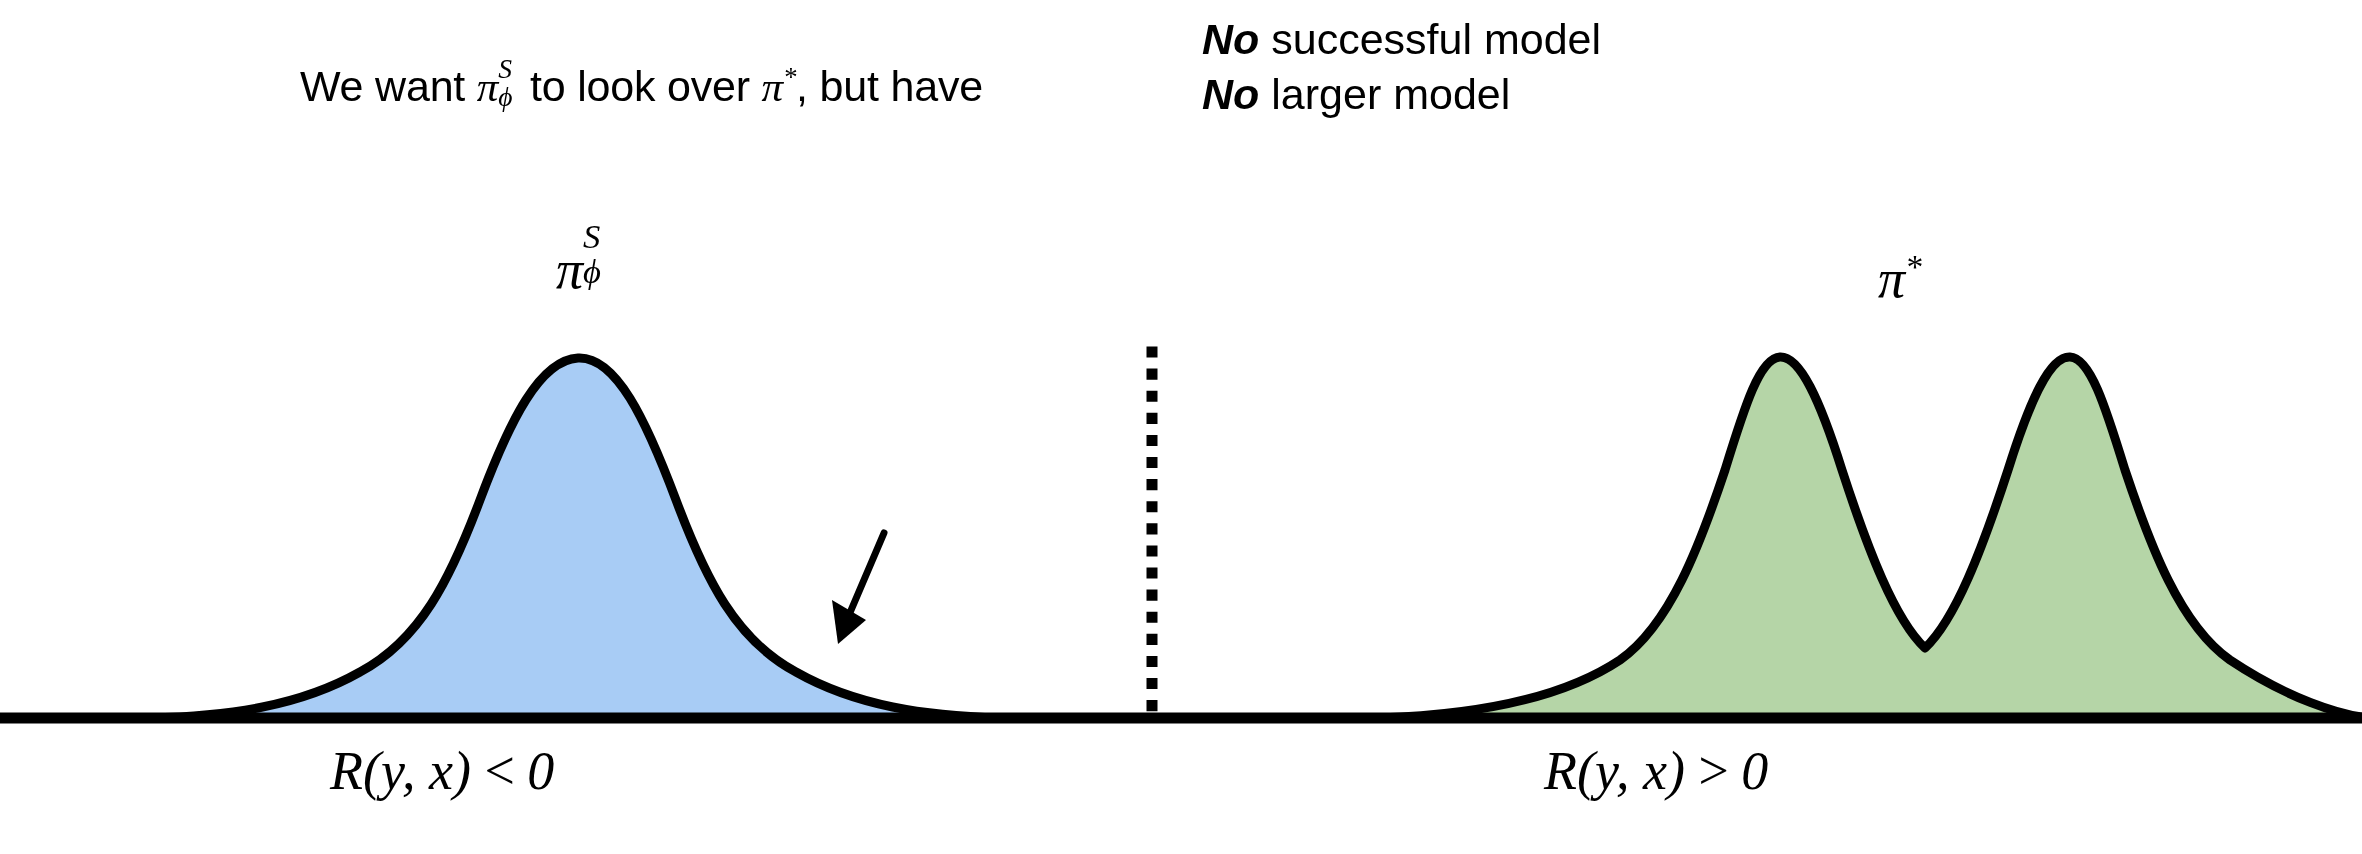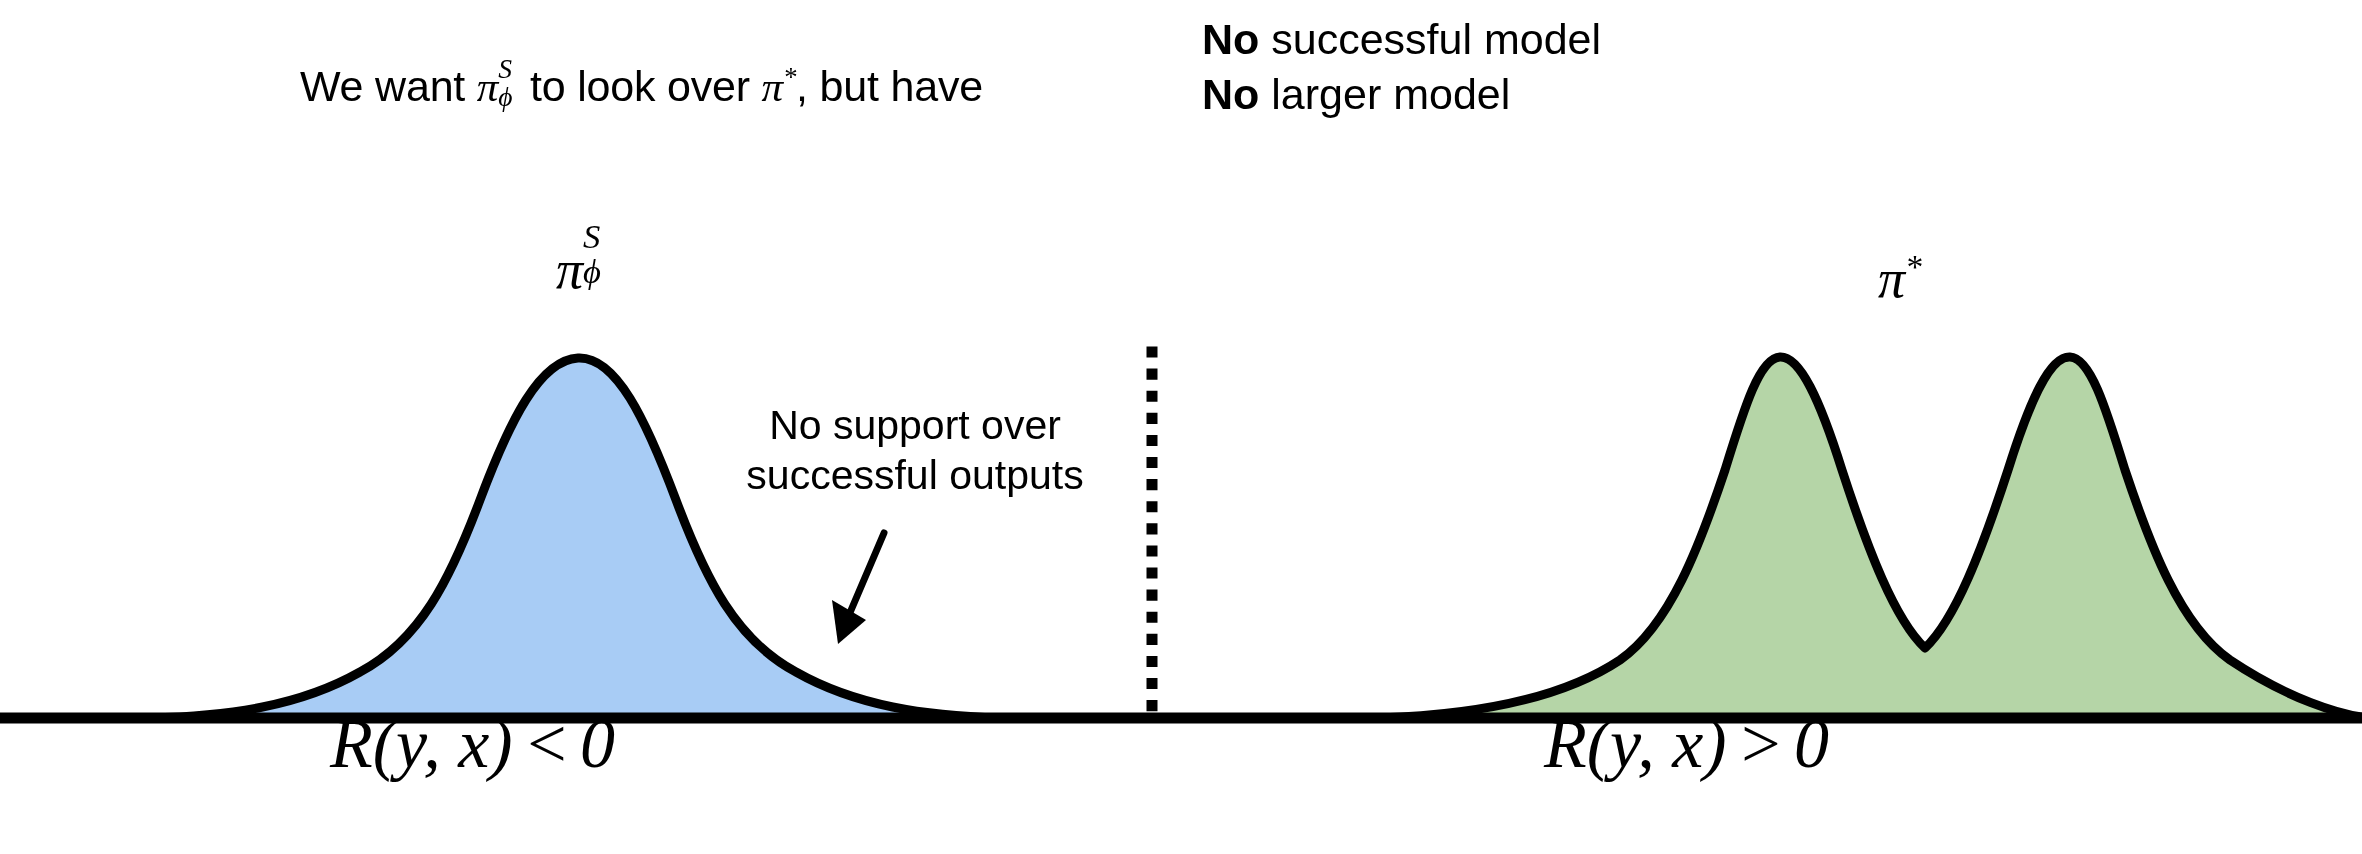--- a/index.html
+++ b/index.html
@@ -29,21 +29,21 @@
   }
   .hdr-right {
     position: absolute;
     left: 1202px;
     top: 12px;
     font-size: 43px;
     line-height: 55px;
     white-space: nowrap;
   }
   .hdr-right .ln { display: block; }
-  .bold { font-weight: bold; }
+  .bold { font-weight: bold; font-style: italic; }
 
   
   .math {
     font-family: "Liberation Serif", "DejaVu Serif", serif;
     font-style: italic;
   }
   sup.sm, sub.sm {
     font-size: 0.62em;
     font-style: italic;
     line-height: 0;
@@ -99,22 +99,22 @@
     width: 430px;
     text-align: center;
     font-size: 41px;
     line-height: 50px;
   }
   .callout .ln { display: block; }
 
   
   .axis-label {
     position: absolute;
-    top: 704px;
-    font-size: 70px;
+    top: 740px;
+    font-size: 54px;
     white-space: nowrap;
   }
   .axis-label .op {
     font-style: italic;
     padding: 0 10px;
   }
   #lbl-neg { left: 330px; }
   #lbl-zero { left: 965px; }
   #lbl-pos { left: 1520px; margin-left: 24px; }
 
@@ -177,24 +177,20 @@
   </div>
 
   <div class="curve-label-left">
     <span class="pi-stack" style="font-size:54px;"><span class="base">π</span><span class="sup">S</span><span class="sub">ϕ</span></span>
   </div>
 
   <div class="curve-label-right math">
     <span>π</span><sup class="sm">*</sup>
   </div>
 
-  <div class="callout">
-    <span class="ln">No support over</span>
-    <span class="ln">successful outputs</span>
-  </div>
 
   <div class="axis-label math" id="lbl-neg">
     <span>R(y, x)</span><span class="op">&lt;</span><span>0</span>
   </div>
 
 
   <div class="axis-label math" id="lbl-pos">
     <span>R(y, x)</span><span class="op">&gt;</span><span>0</span>
   </div>
 

